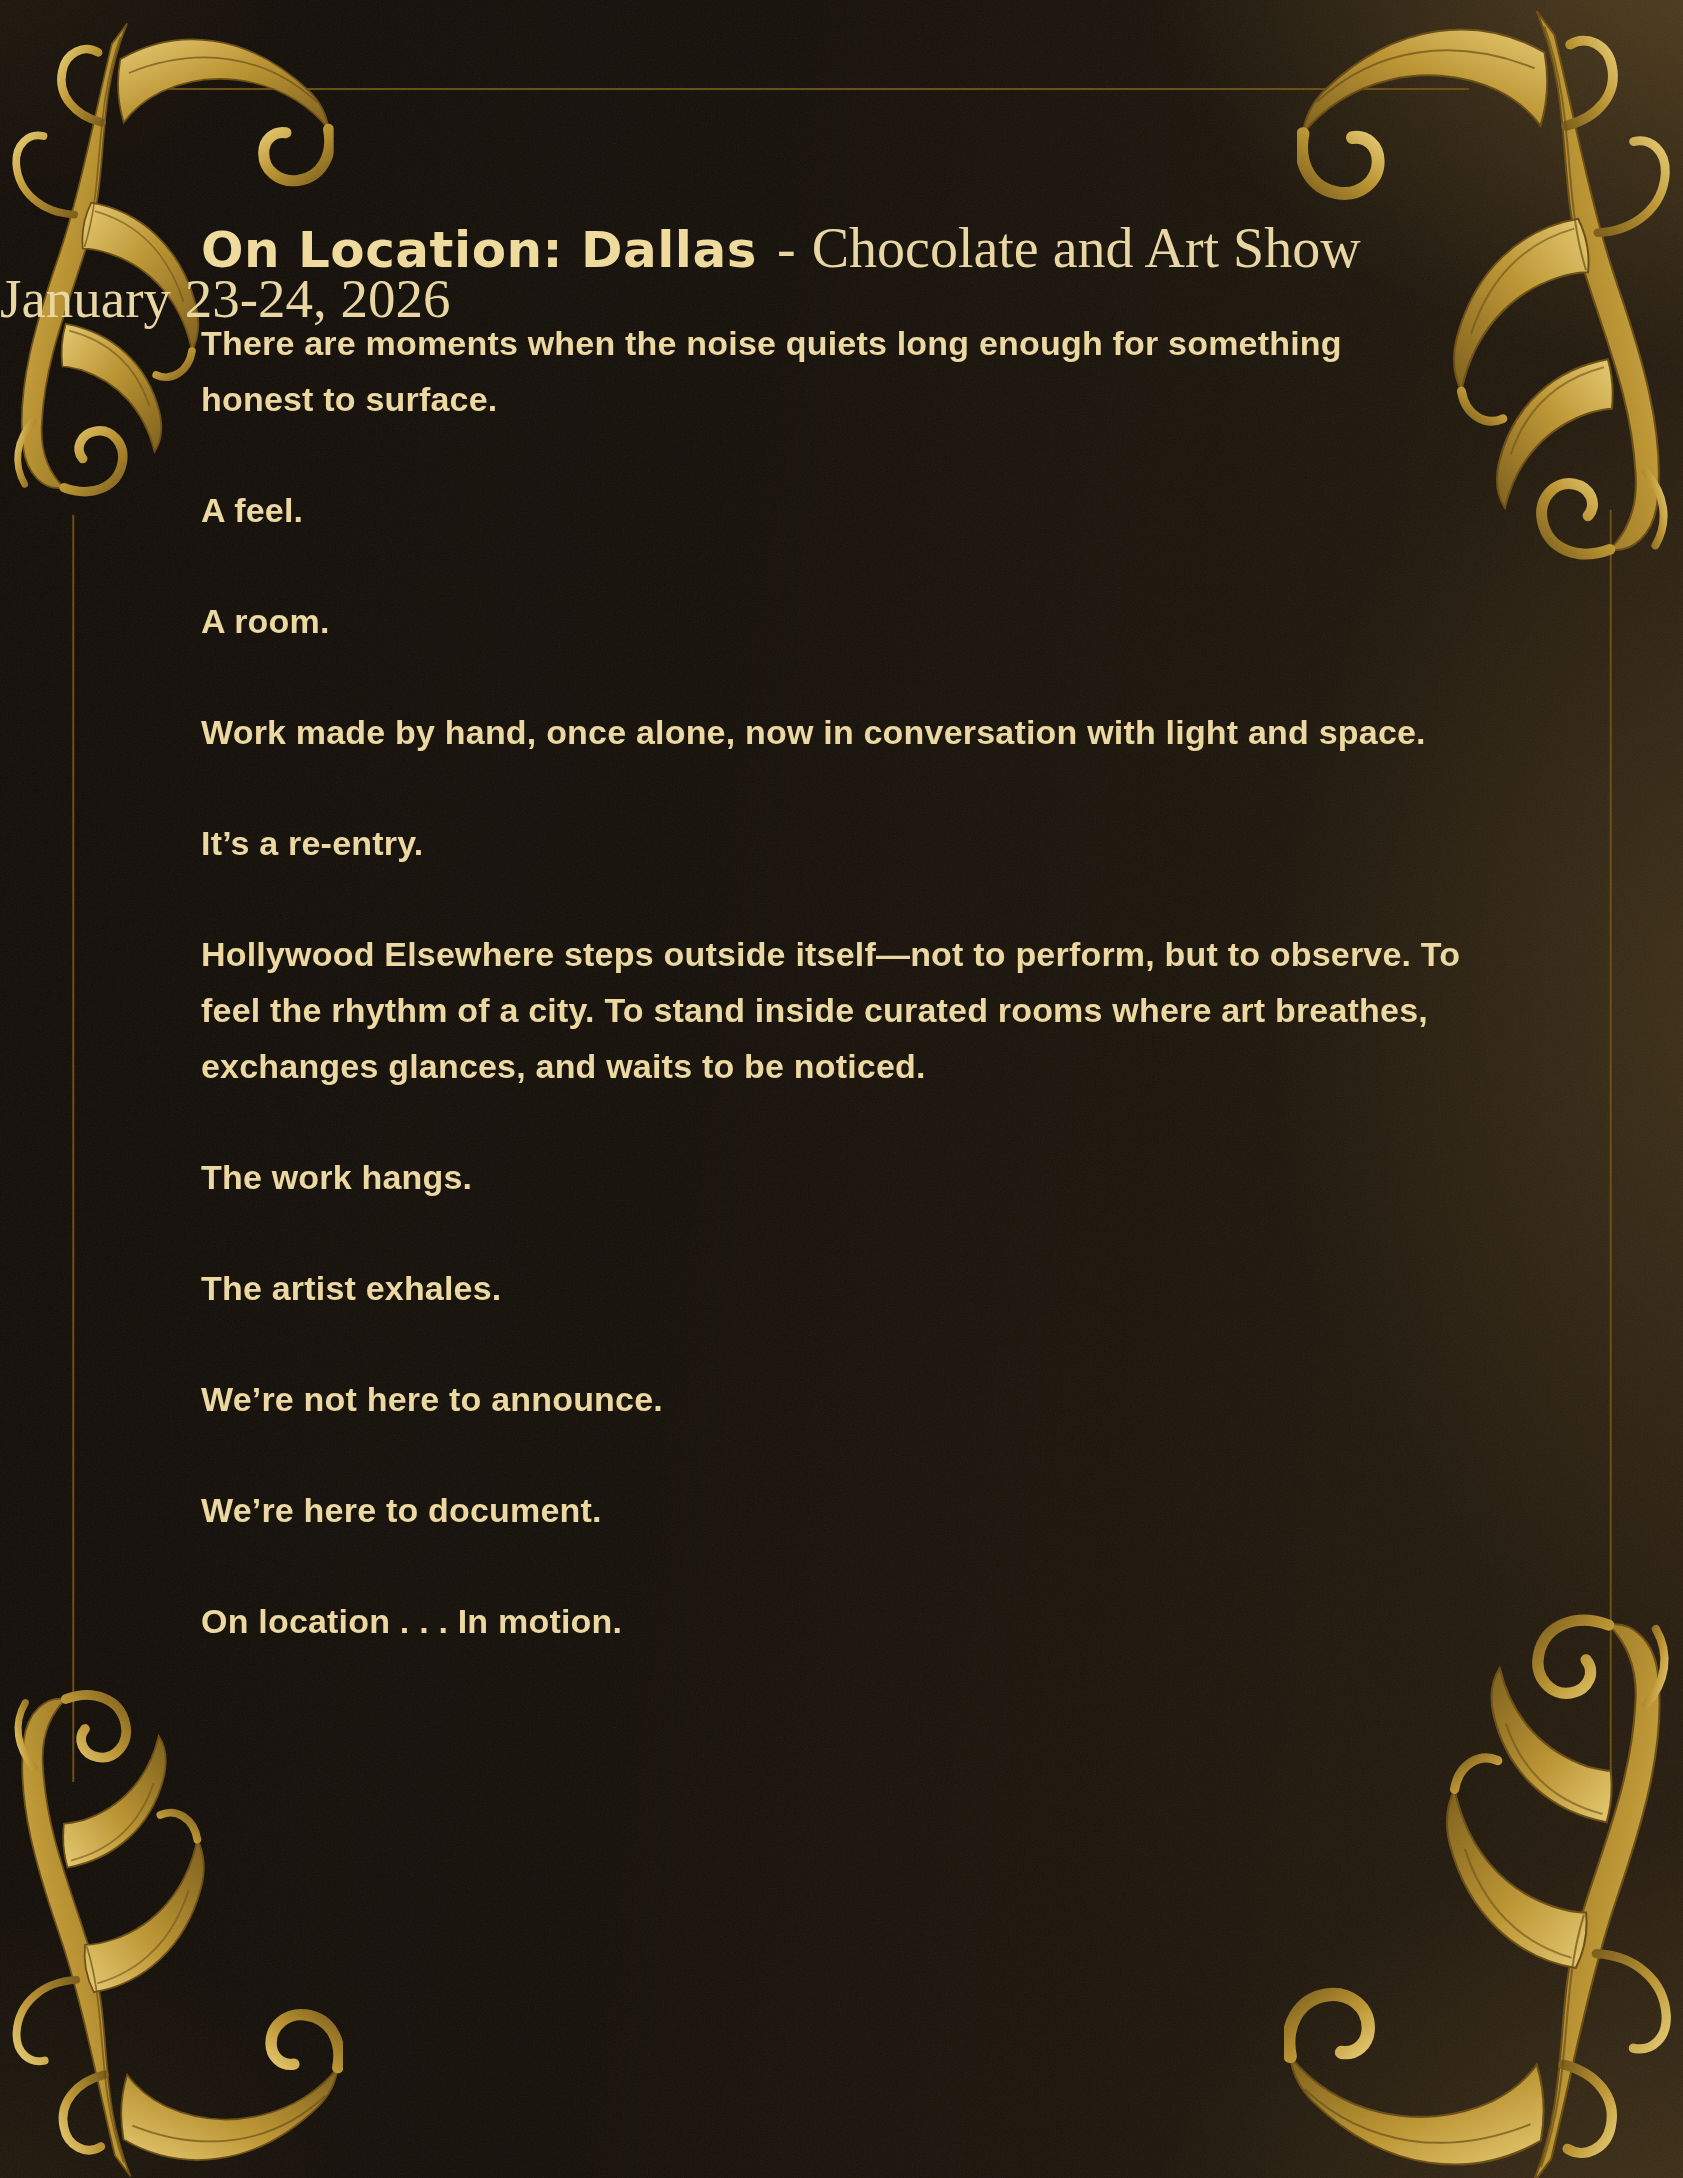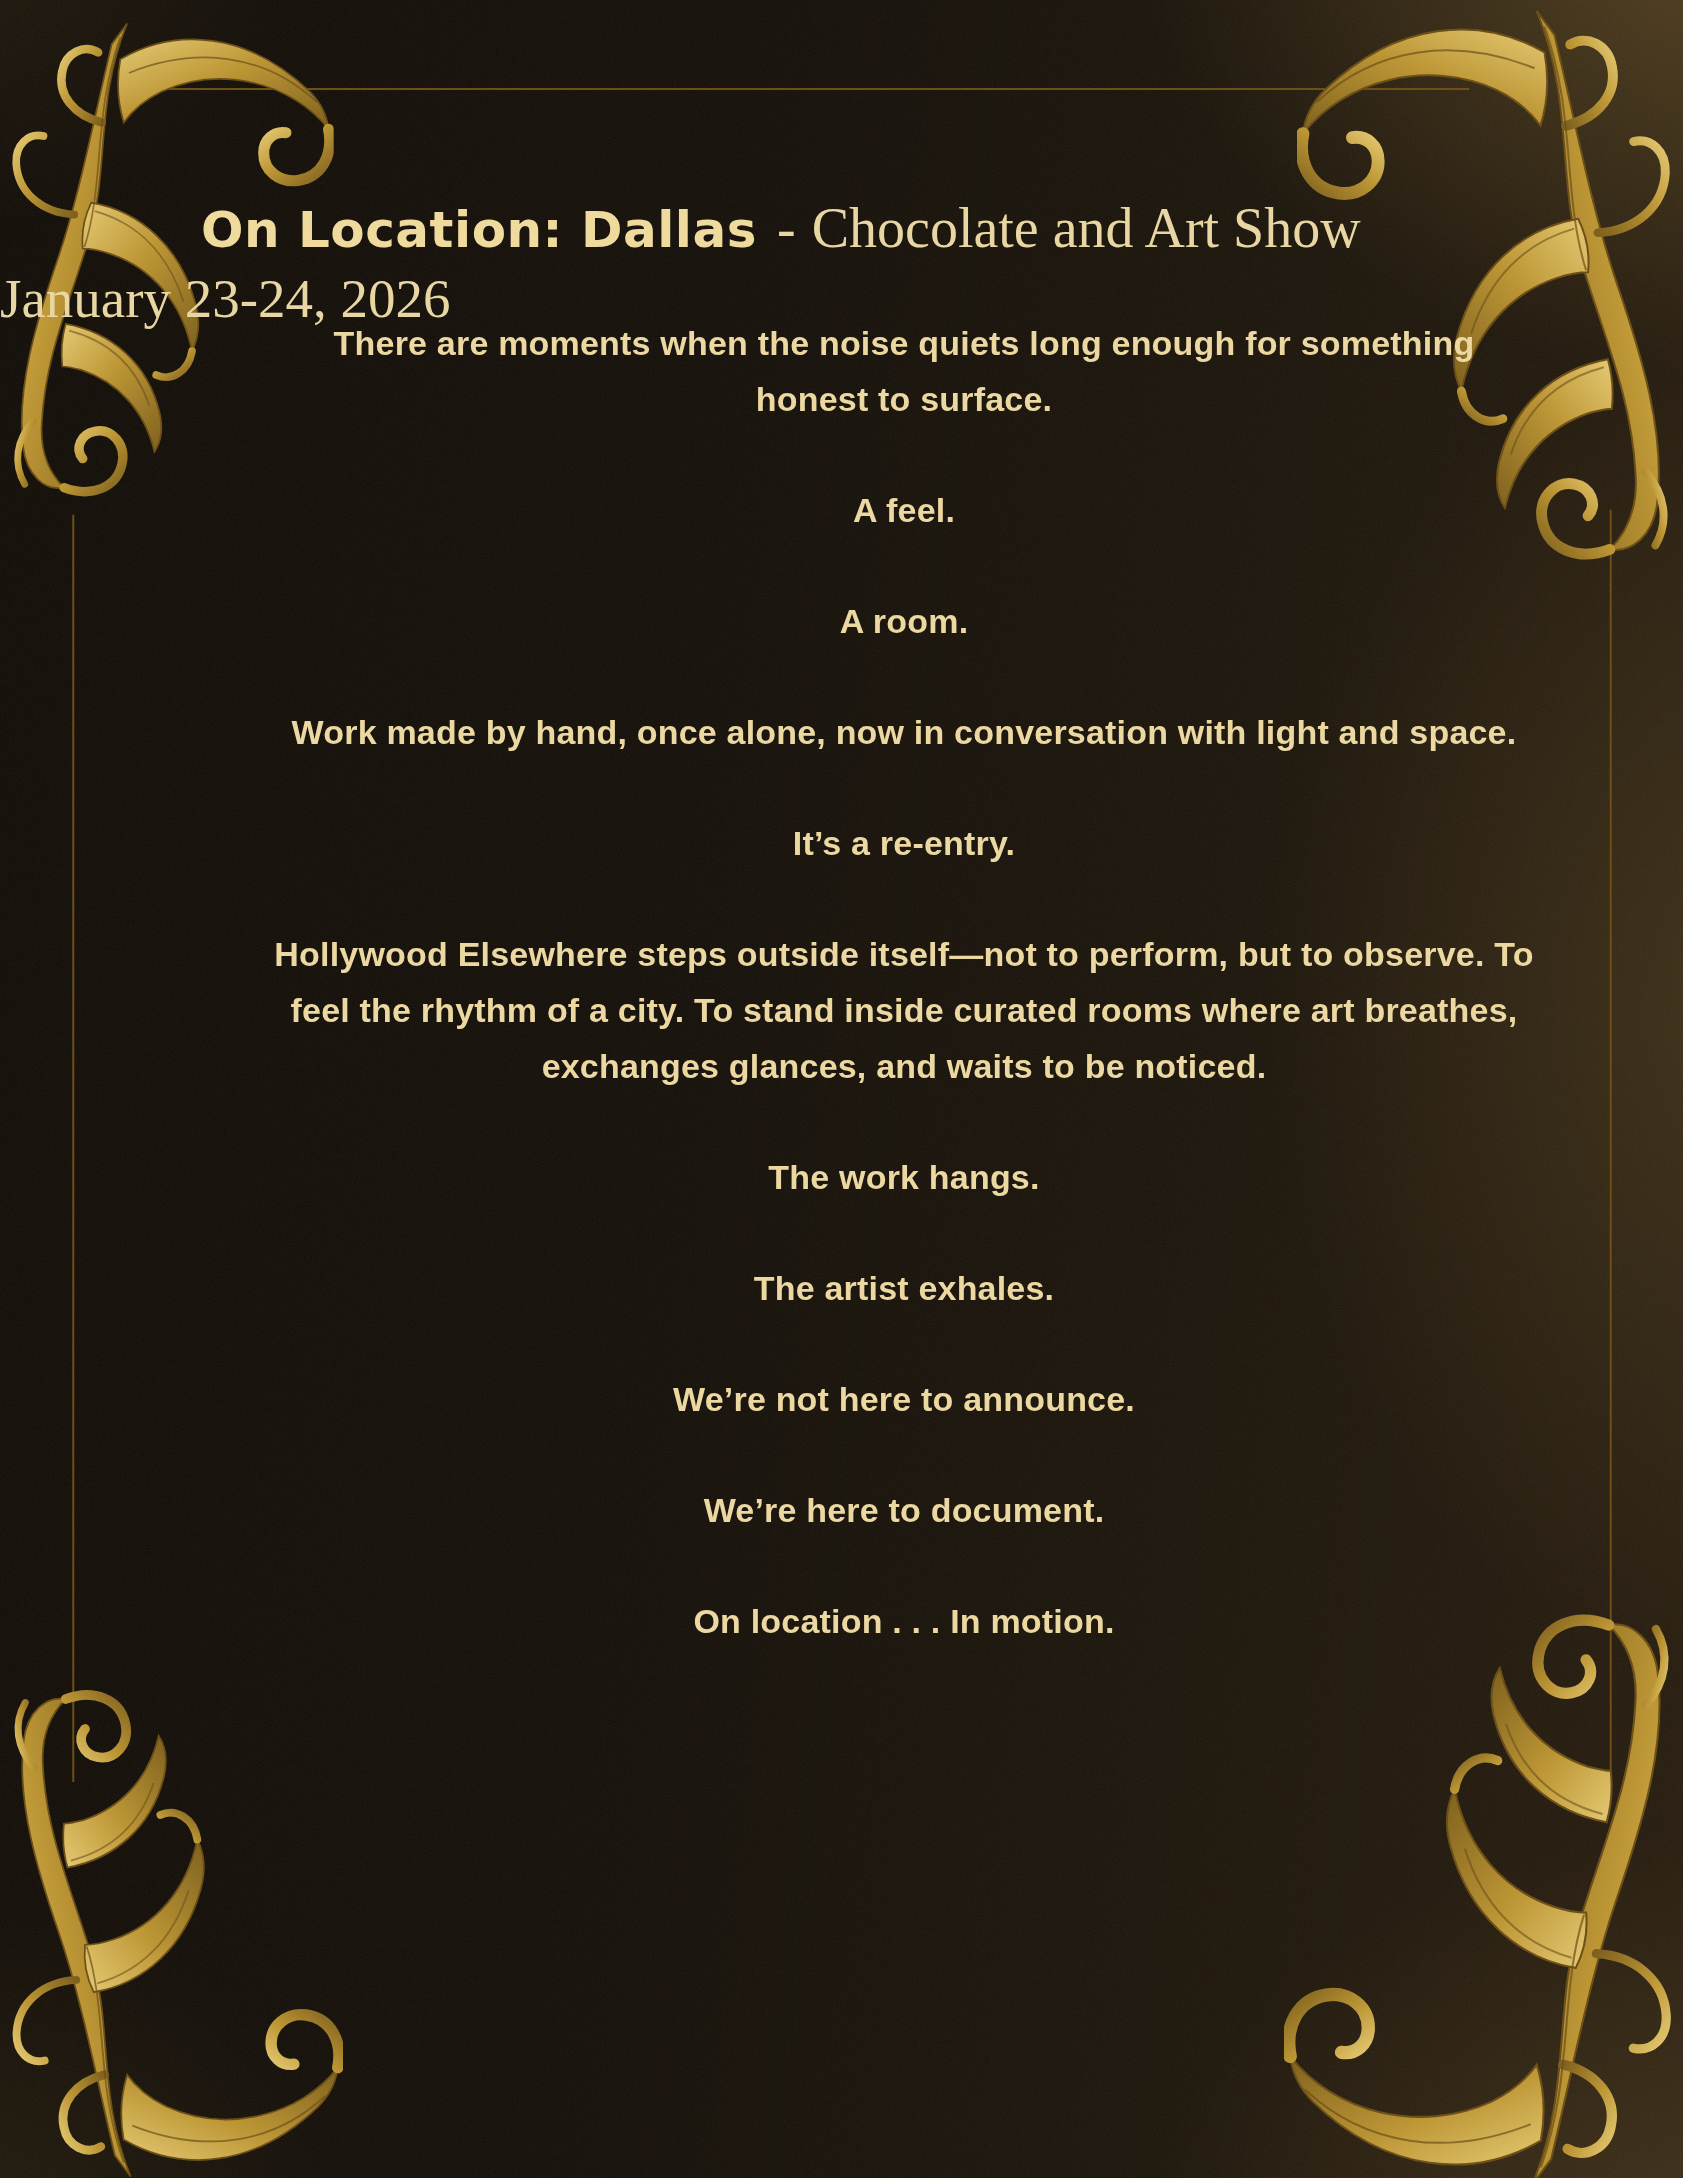--- a/index.html
+++ b/index.html
@@ -19,42 +19,42 @@
   
   .frame-svg{position:absolute;inset:0;width:100%;height:100%;}
   
   .ornament{position:absolute;pointer-events:none;}
   .orn-tl{left:-8px;top:-12px;width:342px;height:559px;}
   .orn-tr{right:-10px;top:-8px;width:396px;height:604px;transform:scaleX(-1);}
   .orn-bl{left:-8px;bottom:-10px;width:351px;height:525px;transform:scaleY(-1);}
   .orn-br{right:-12px;bottom:-14px;width:411px;height:604px;transform:scale(-1,-1);}
   
   .title-row{
-    position:absolute;left:201px;top:196px;
+    position:absolute;left:201px;top:216px;
     display:flex;align-items:baseline;white-space:nowrap;
   }
   .title-main{
     font-family:"DejaVu Sans",sans-serif;font-weight:700;font-size:50px;
     color:#f1dc9c;letter-spacing:0.5px;
   }
   .title-sep{
     font-family:"Liberation Serif",serif;font-size:56px;color:#ead7a2;
     margin:0 16px 0 20px;
   }
   .title-sub{
     font-family:"Liberation Serif",serif;font-size:56px;color:#ead7a2;
   }
   .dates{
     position:absolute;left:0;top:271px;width:100%;
     text-align:left;
     font-family:"Liberation Serif",serif;font-size:55px;color:#ead7a2;
     line-height:55px;
   }
   
-  .body-text{position:absolute;left:201px;top:315px;width:1406px;text-align:center;}
+  .body-text{position:absolute;left:201px;top:315px;width:1406px;}
   .body-text p{
     margin:0;height:56px;line-height:56px;white-space:nowrap;
     font-family:"Liberation Sans",sans-serif;font-weight:700;font-size:34px;
     color:#eed9a0;letter-spacing:0.2px;
   }
   .body-text p.stanza{margin-top:55px;}
   
   .grain{position:absolute;inset:0;width:100%;height:100%;opacity:.08;pointer-events:none;}
 </style>
 </head>

